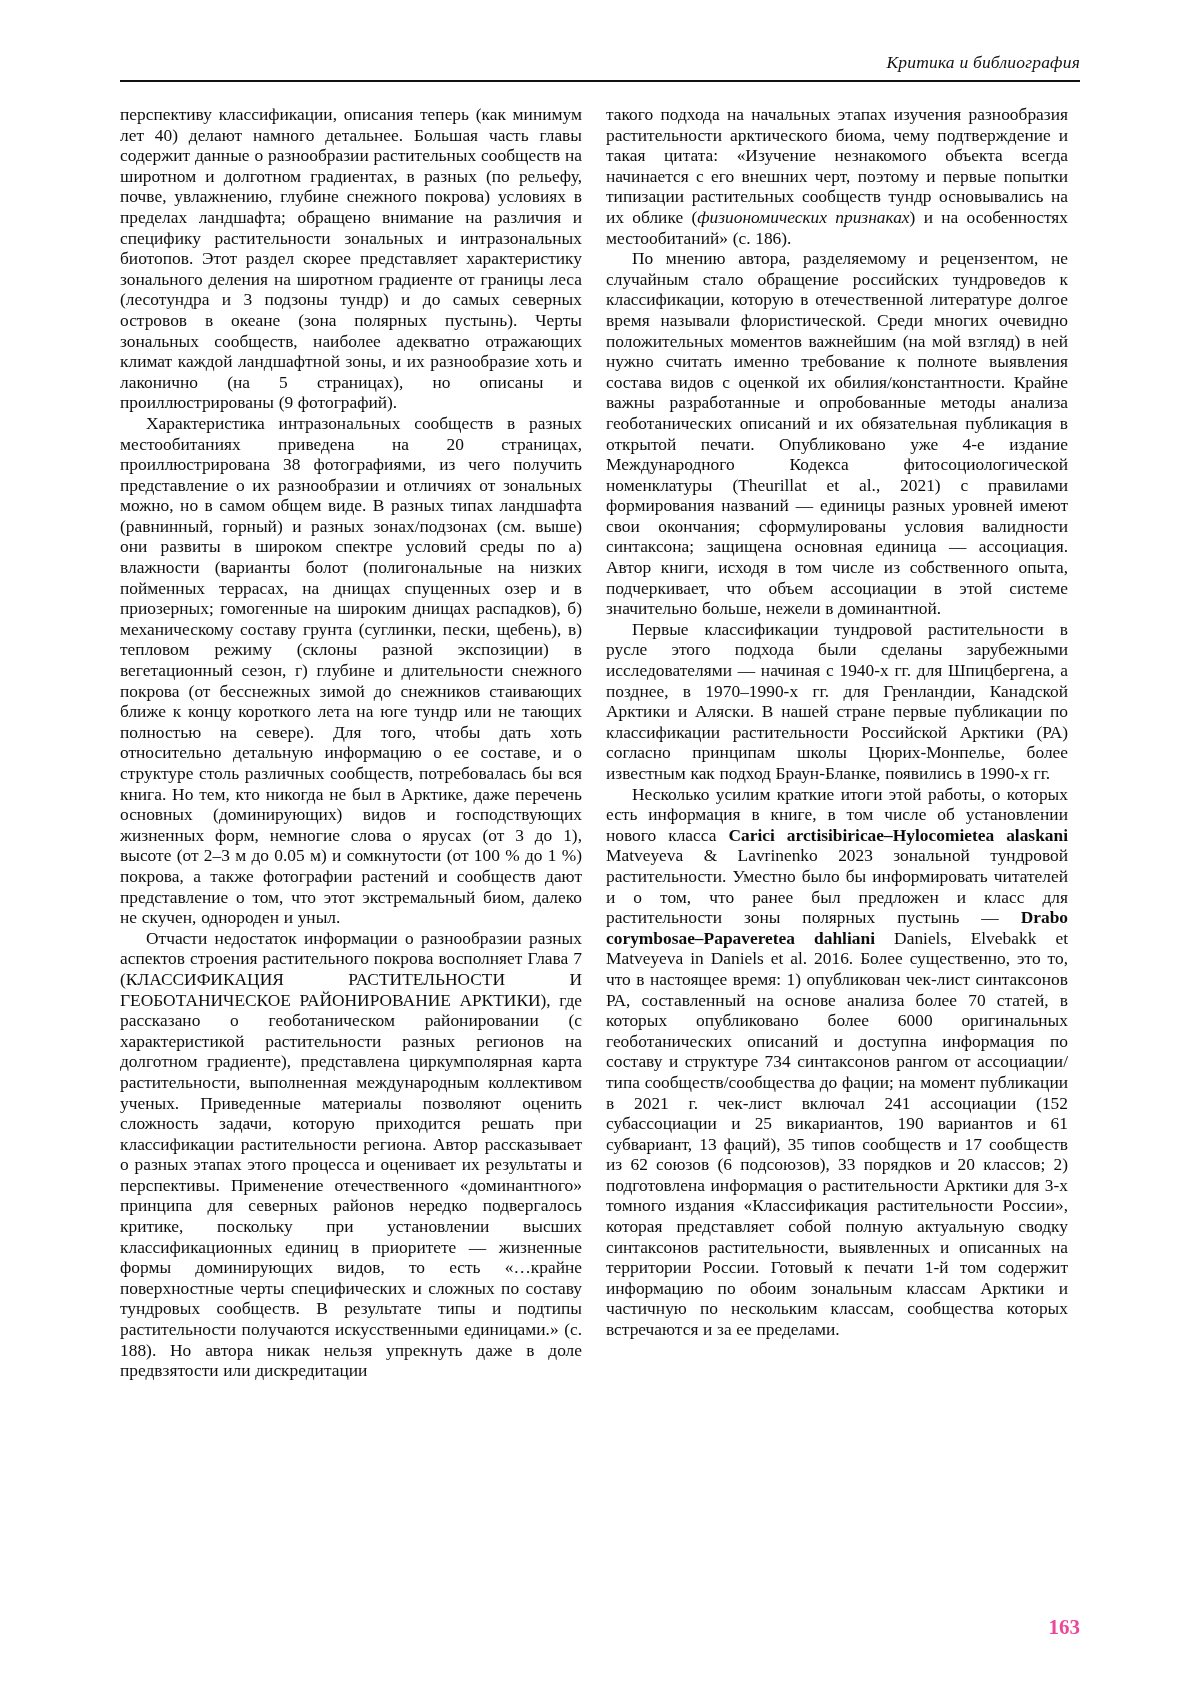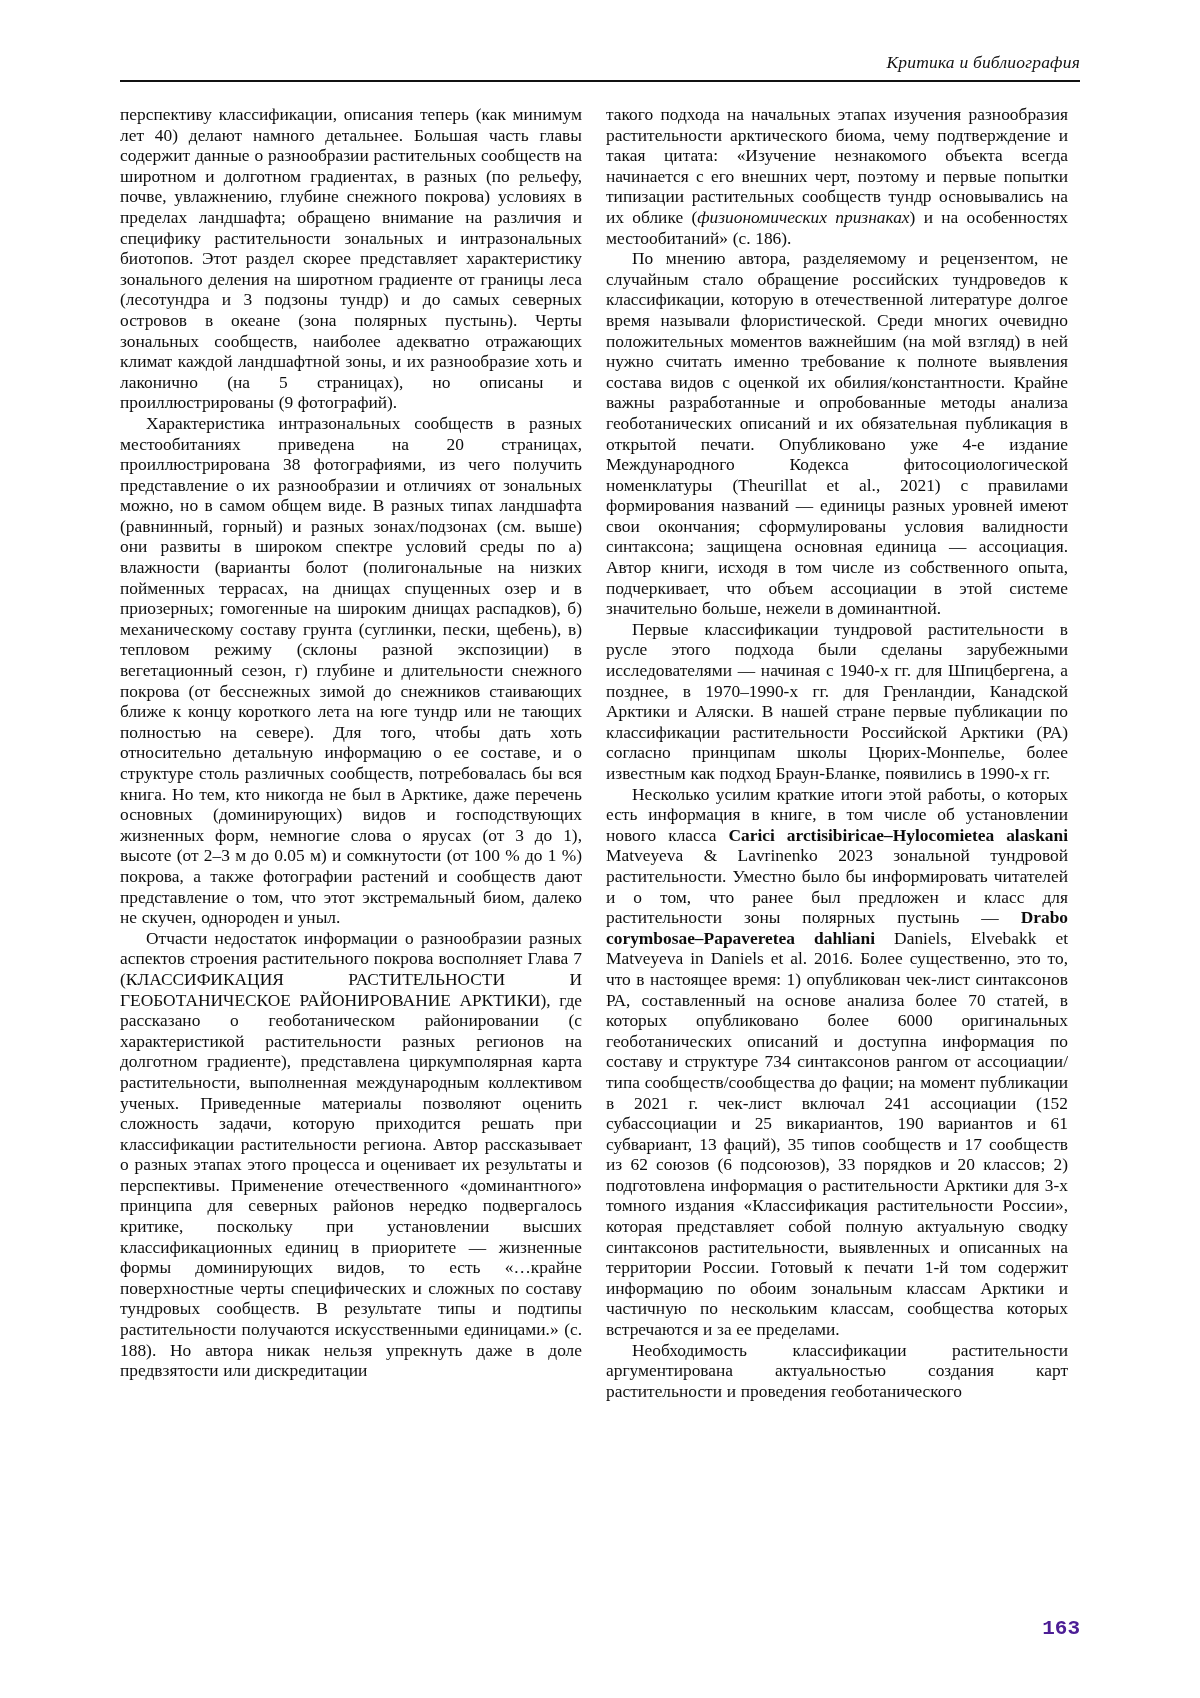--- a/index.html
+++ b/index.html
@@ -63,24 +63,24 @@
     hyphens: manual;
     word-spacing: 0.02em;
   }
   .col p.indent {
     text-indent: 26px;
   }
   .pagenum {
     position: absolute;
     right: 120px;
     bottom: 58px;
-    font-family: Liberation Mono, monospace;
+    font-family: Liberation Serif, serif;
     font-size: 21px;
     font-weight: bold;
-    color: #4c1d95;
+    color: #ec4899;
   }
   i { }
   .bi { font-weight: bold; }
 </style>
 </head>
 <body>
 
 <div class="page">
 
   <div class="header">Критика и библиография</div>
@@ -92,20 +92,19 @@
       <p>перспективу классификации, описания теперь (как минимум лет 40) делают намного детальнее. Большая часть главы содержит данные о разнообразии растительных сообществ на широтном и долготном градиентах, в разных (по рельефу, почве, увлажнению, глубине снежного покрова) условиях в пределах ландшафта; обращено внимание на различия и специфику растительности зональных и интразональных биотопов. Этот раздел скорее представляет характеристику зонального деления на широтном градиенте от границы леса (лесотундра и 3 подзоны тундр) и до самых северных островов в океане (зона полярных пустынь). Черты зональных сообществ, наиболее адекватно отражающих климат каждой ландшафтной зоны, и их разнообразие хоть и лаконично (на 5 страницах), но описаны и проиллюстрированы (9 фотографий).</p>
       <p class="indent">Характеристика интразональных сообществ в разных местообитаниях приведена на 20 страницах, проиллюстрирована 38 фотографиями, из чего получить представление о их разнообразии и отличиях от зональных можно, но в самом общем виде. В разных типах ландшафта (равнинный, горный) и разных зонах/подзонах (см. выше) они развиты в широком спектре условий среды по а) влажности (варианты болот (полигональные на низких пойменных террасах, на днищах спущенных озер и в приозерных; гомогенные на широким днищах распадков), б) механическому составу грунта (суглинки, пески, щебень), в) тепловом режиму (склоны разной экспозиции) в вегетационный сезон, г) глубине и длительности снежного покрова (от бесснежных зимой до снежников стаивающих ближе к концу короткого лета на юге тундр или не тающих полностью на севере). Для того, чтобы дать хоть относительно детальную информацию о ее составе, и о структуре столь различных сообществ, потребовалась бы вся книга. Но тем, кто никогда не был в Арктике, даже перечень основных (доминирующих) видов и господствующих жизненных форм, немногие слова о ярусах (от 3 до 1), высоте (от 2–3 м до 0.05 м) и сомкнутости (от 100 % до 1 %) покрова, а также фотографии растений и сообществ дают представление о том, что этот экстремальный биом, далеко не скучен, однороден и уныл.</p>
       <p class="indent">Отчасти недостаток информации о разнообразии разных аспектов строения растительного покрова восполняет Глава 7 (КЛАССИФИКАЦИЯ РАСТИТЕЛЬНОСТИ И ГЕОБОТАНИЧЕСКОЕ РАЙОНИРОВАНИЕ АРКТИКИ), где рассказано о геоботаническом районировании (с характеристикой растительности разных регионов на долготном градиенте), представлена циркумполярная карта растительности, выполненная международным коллективом ученых. Приведенные материалы позволяют оценить сложность задачи, которую приходится решать при классификации растительности региона. Автор рассказывает о разных этапах этого процесса и оценивает их результаты и перспективы. Применение отечественного «доминантного» принципа для северных районов нередко подвергалось критике, поскольку при установлении высших классификационных единиц в приоритете — жизненные формы доминирующих видов, то есть «…крайне поверхностные черты специфических и сложных по составу тундровых сообществ. В результате типы и подтипы растительности получаются искусственными единицами.» (с. 188). Но автора никак нельзя упрекнуть даже в доле предвзятости или дискредитации</p>
     </div>
 
     <div class="col" id="right-column">
         <p><span>такого подхода на начальных этапах изучения разнообразия растительности арктического биома, чему подтверждение и такая цитата: «Изучение незнакомого объекта всегда начинается с его внешних черт, поэтому и первые попытки типизации растительных сообществ тундр основывались на их облике (</span><i>физиономических признаках</i><span>) и на особенностях местообитаний» (с. 186).</span></p>
         <p class="indent"><span>По мнению автора, разделяемому и рецензентом, не случайным стало обращение российских тундроведов к классификации, которую в отечественной литературе долгое время называли флористической. Среди многих очевидно положительных моментов важнейшим (на мой взгляд) в ней нужно считать именно требование к полноте выявления состава видов с оценкой их обилия/константности. Крайне важны разработанные и опробованные методы анализа геоботанических описаний и их обязательная публикация в открытой печати. Опубликовано уже 4-е издание Международного Кодекса фитосоциологической номенклатуры (Theurillat et al., 2021) с правилами формирования названий — единицы разных уровней имеют свои окончания; сформулированы условия валидности синтаксона; защищена основная единица — ассоциация. Автор книги, исходя в том числе из собственного опыта, подчеркивает, что объем ассоциации в этой системе значительно больше, нежели в доминантной.</span></p>
         <p class="indent"><span>Первые классификации тундровой растительности в русле этого подхода были сделаны зарубежными исследователями — начиная с 1940-х гг. для Шпицбергена, а позднее, в 1970–1990-х гг. для Гренландии, Канадской Арктики и Аляски. В нашей стране первые публикации по классификации растительности Российской Арктики (РА) согласно принципам школы Цюрих-Монпелье, более известным как подход Браун-Бланке, появились в 1990-х гг.</span></p>
         <p class="indent"><span>Несколько усилим краткие итоги этой работы, о которых есть информация в книге, в том числе об установлении нового класса </span><span class="bi">Carici arctisibiricae–Hylocomietea alaskani</span><span> Matveyeva &amp; Lavrinenko 2023 зональной тундровой растительности. Уместно было бы информировать читателей и о том, что ранее был предложен и класс для растительности зоны полярных пустынь — </span><span class="bi">Drabo corymbosae–Papaveretea dahliani</span><span> Daniels, Elvebakk et Matveyeva in Daniels et al. 2016. Более существенно, это то, что в настоящее время: 1) опубликован чек-лист синтаксонов РА, составленный на основе анализа более 70 статей, в которых опубликовано более 6000 оригинальных геоботанических описаний и доступна информация по составу и структуре 734 синтаксонов рангом от ассоциации/типа сообществ/сообщества до фации; на момент публикации в 2021 г. чек-лист включал 241 ассоциации (152 субассоциации и 25 викариантов, 190 вариантов и 61 субвариант, 13 фаций), 35 типов сообществ и 17 сообществ из 62 союзов (6 подсоюзов), 33 порядков и 20 классов; 2) подготовлена информация о растительности Арктики для 3-х томного издания «Классификация растительности России», которая представляет собой полную актуальную сводку синтаксонов растительности, выявленных и описанных на территории России. Готовый к печати 1-й том содержит информацию по обоим зональным классам Арктики и частичную по нескольким классам, сообщества которых встречаются и за ее пределами.</span></p>
-        <p class="indent"><span>Необходимость классификации растительности аргументирована актуальностью создания карт растительности и проведения геоботанического</span></p>
       </div>
 
   </div>
 
   <div class="pagenum">163</div>
 
 </div>
 
 </body></html>

